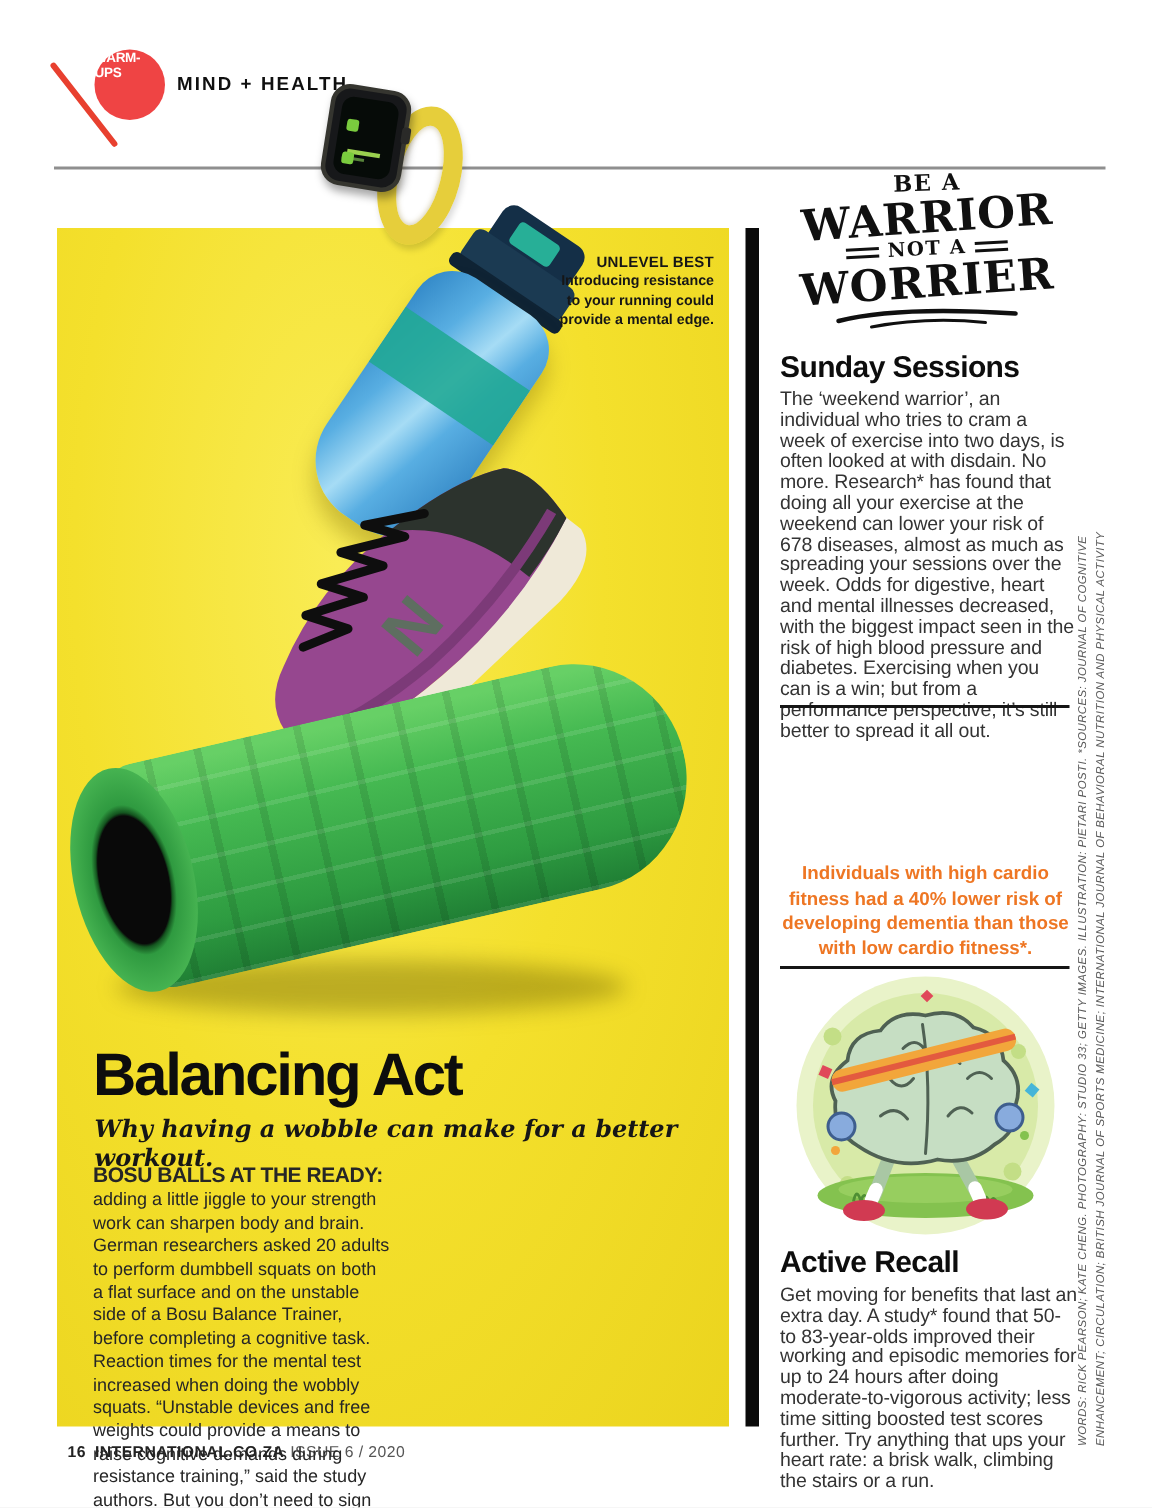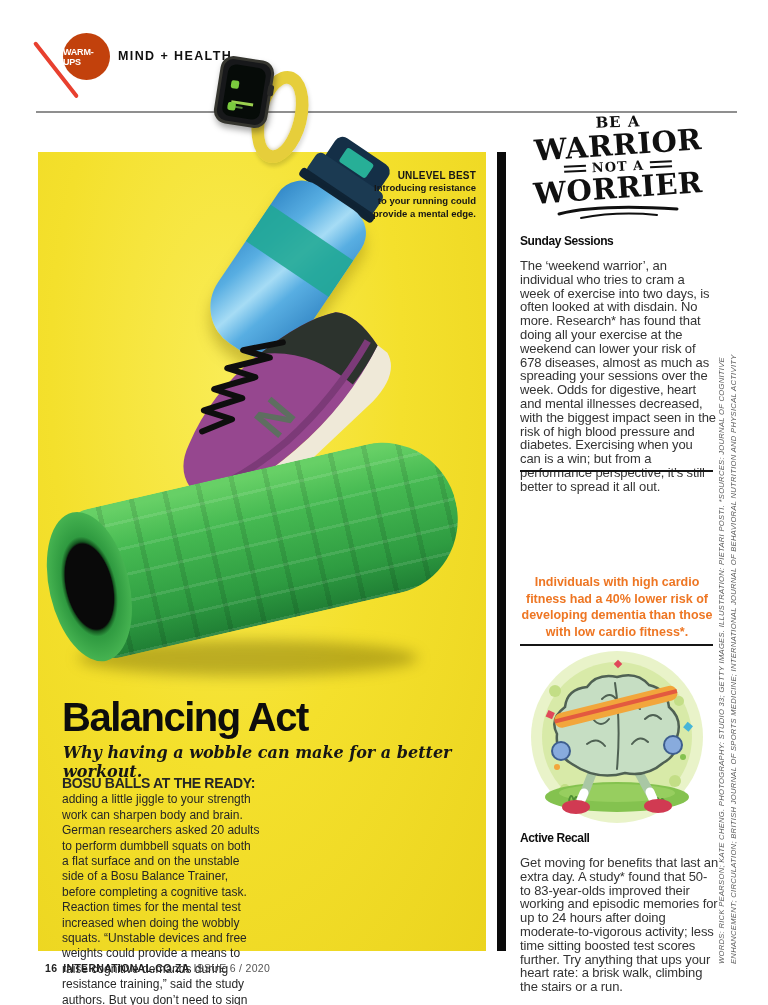--- a/index.html
+++ b/index.html
@@ -7,21 +7,21 @@
   .page {
     position:relative; width:768px; height:1005px; margin:0 auto;
     background:#ffffff; overflow:hidden;
   }
   .abs { position:absolute; }
 
   
   .badge-line { left:36px; top:41px; width:70px; height:4px; background:#E8402F;
     transform:rotate(52deg); transform-origin:left top; border-radius:2px; }
   .badge-circle { left:63px; top:33px; width:47px; height:47px; border-radius:50%;
-    background:#c2410c; display:flex; align-items:center; justify-content:center; }
+    background:#ef4444; display:flex; justify-content:center; }
   .badge-circle span { color:#fff; font-size:9px; font-weight:800; letter-spacing:-0.2px; }
   .section-label { left:118px; top:49px; font-size:12.5px; font-weight:700;
     letter-spacing:1.4px; color:#101010; }
   .rule-top { left:36px; top:111px; width:701px; height:2px; background:#8f8f8f; }
 
   
   .watch { left:215px; top:50px; width:110px; height:132px; z-index:6; }
   .watch-band { position:absolute; left:38px; top:20px; width:54px; height:94px;
     border:13px solid #E6CE3B; border-radius:50%; transform:rotate(14deg);
     box-shadow:inset 0 0 4px rgba(120,95,0,.4), 2px 3px 4px rgba(0,0,0,.15); }
@@ -90,21 +90,21 @@
 
   
   .warrior { left:520px; top:113px; width:196px; height:120px; text-align:center;
     font-family:"DejaVu Serif", serif; font-weight:700; color:#101010; }
   .wr-s { font-size:15px; letter-spacing:1px; transform:rotate(-2deg); }
   .wr-b { font-size:29px; letter-spacing:0.5px; line-height:28px; transform:rotate(-4deg); }
   .wr-n { font-size:13px; letter-spacing:1px; line-height:15px; transform:rotate(-3deg);
     display:flex; align-items:center; justify-content:center; gap:6px; }
   .ribbon { display:inline-block; width:22px; height:7px;
     border-top:2px solid #101010; border-bottom:2px solid #101010; }
-  .col-h { font-size:12px; font-weight:800; letter-spacing:-0.4px; color:#0d0d0d; }
+  .col-h { font-size:20px; font-weight:800; letter-spacing:-0.4px; color:#0d0d0d; }
   .col-body { font-size:13px; line-height:13.8px; color:#333; letter-spacing:-0.1px; }
   .sun-h { left:520px; top:234px; }
   .sun-b { left:520px; top:259px; width:196px; }
   .rule-r { left:520px; top:470px; width:193px; height:2px; background:#151515; }
   .rule-r2 { left:520px; top:644px; width:193px; height:2px; background:#151515; }
   .stat-num { left:514px; top:462px; font-size:118px; font-weight:800; line-height:0.92;
     letter-spacing:-6px; color:#EE7623; }
   .stat-cap { left:518px; top:574px; width:198px; text-align:center; font-size:12.5px;
     line-height:16.5px; font-weight:600; color:#EE7623; }
   .brain-svg { left:527px; top:649px; width:180px; height:180px; }

